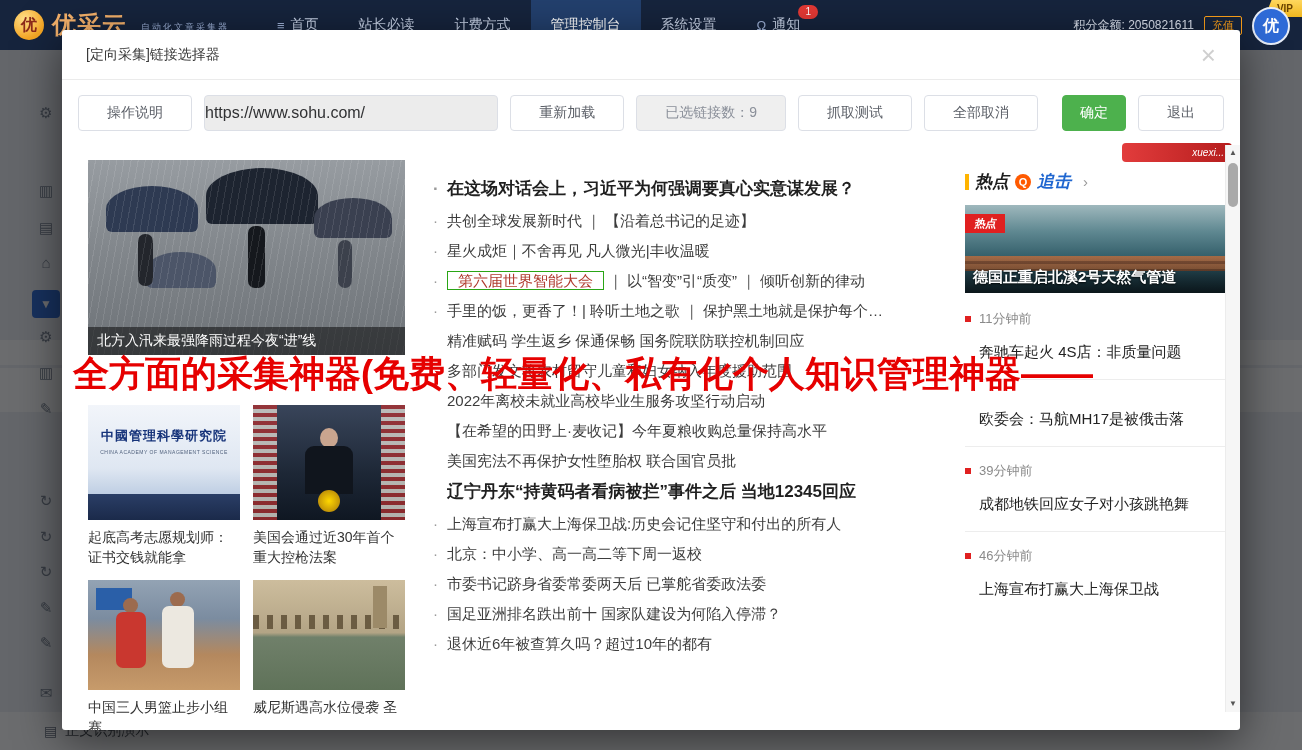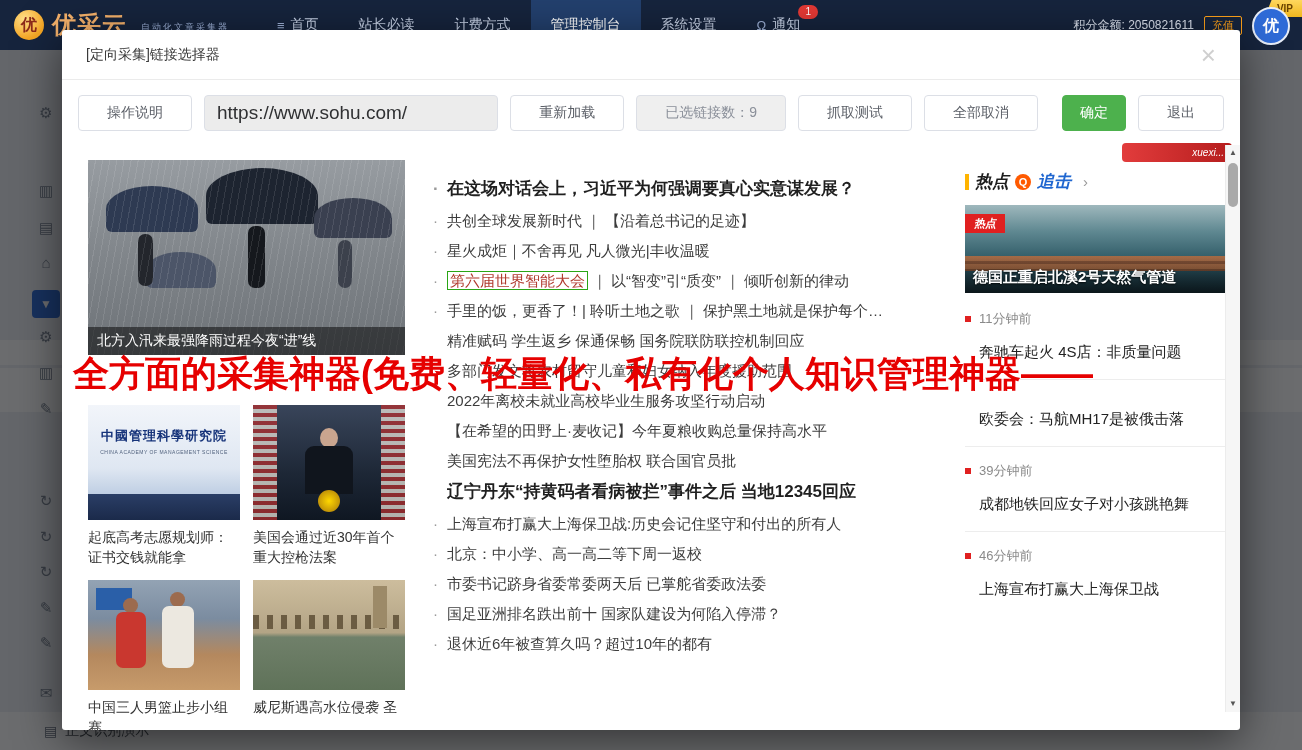--- a/index.html
+++ b/index.html
@@ -35,21 +35,21 @@
   
   .overlay{position:absolute;top:50px;left:0;right:0;bottom:0;background:rgba(8,10,14,0.60);z-index:2;}
   
   .modal{position:absolute;left:62px;top:30px;width:1178px;height:700px;background:#fff;border-radius:3px;box-shadow:0 10px 45px rgba(0,0,0,.55);z-index:3;overflow:hidden;}
   .modal-header{height:49px;border-bottom:1px solid #ebebeb;display:flex;align-items:center;padding:0 24px;font-size:14px;color:#3a3a3a;}
   .m-close{margin-left:auto;color:#cfcfcf;font-size:26px;line-height:1;cursor:pointer;}
   .toolbar{display:flex;align-items:center;gap:12px;padding:15px 16px;}
   .btn{height:36px;padding:0 28px;background:#fff;border:1px solid #dcdfe6;border-radius:4px;color:#5a5e66;font-size:14px;display:inline-flex;align-items:center;justify-content:center;cursor:pointer;white-space:nowrap;}
   .btn.disabled{background:#efefef;color:#8a8f99;}
   .btn.confirm{background:#4db14d;border-color:#4db14d;color:#fff;padding:0 17px;}
-  .url-input{width:326px;height:34px;background:#ececec;border:1px solid #dcdfe6;border-radius:4px;padding:0 12px;font-size:19px;color:#303133;font-family:"Liberation Sans","DejaVu Sans",sans-serif;}
+  .url-input{width:326px;height:34px;background:#ececec;border:1px solid #dcdfe6;border-radius:4px;padding:0 0;font-size:16px;color:#303133;font-family:"Liberation Sans","DejaVu Sans",sans-serif;}
   .spacer{flex:1;}
   
   .browser{position:absolute;left:23px;top:115px;width:1143px;height:567px;background:#fff;}
   .promo{position:absolute;left:1037px;top:-2px;width:110px;height:19px;background:linear-gradient(90deg,#e23c3c,#b51d1d);border-radius:4px;color:#fff;font-size:10px;font-style:italic;display:flex;align-items:center;justify-content:flex-end;padding-right:8px;box-sizing:border-box;}
   
   .col-left{position:absolute;left:3px;top:15px;width:317px;}
   .hero{position:relative;width:317px;height:195px;background:linear-gradient(180deg,#979ca1 0%,#82878c 45%,#6d7277 100%);overflow:hidden;cursor:pointer;}
   .hero::after{content:'';position:absolute;inset:0;background:repeating-linear-gradient(100deg,rgba(255,255,255,.10) 0 1px,transparent 1px 7px);}
   .um{position:absolute;border-radius:50% 50% 6px 6px;}
   .um1{left:18px;top:26px;width:92px;height:46px;background:#2e3a52;}
@@ -84,21 +84,21 @@
   .v-tower{position:absolute;right:18px;top:6px;width:14px;height:42px;background:#9c8a68;}
   .photo-cap{position:absolute;width:152px;font-size:14px;color:#333;line-height:1.45;cursor:pointer;}
   .cap1{left:0;top:367px;} .cap2{left:165px;top:367px;}
   .cap3{left:0;top:537px;} .cap4{left:165px;top:537px;}
   
   .col-mid{position:absolute;left:345px;top:34px;width:528px;}
   .news-item{position:relative;padding-left:17px;font-size:15px;color:#3c3c3c;line-height:17px;margin-bottom:13px;white-space:nowrap;cursor:pointer;}
   .news-item.b::before{content:'·';position:absolute;left:3px;top:0;color:#9a9a9a;}
   .news-item.bold{font-size:17px;font-weight:bold;color:#1f1f1f;line-height:20px;}
   .news-item.gap{margin-top:13px;}
-  .boxed{color:#b03a2e;border:1px solid #2aa515;padding:0 2px;}
+  .boxed{color:#b03a2e;border:1px solid #2aa515;padding:0 10px;}
   
   .col-right{position:absolute;left:880px;top:25px;width:263px;}
   .hot-head{display:flex;align-items:center;gap:6px;font-size:17px;font-style:italic;font-weight:bold;margin-bottom:12px;cursor:pointer;}
   .hot-bar{width:4px;height:16px;background:#ffb400;}
   .hot-t1{color:#1d1d1d;}
   .hot-logo{width:16px;height:16px;border-radius:50%;background:#ff5a00;color:#fff;font-size:11px;font-style:normal;display:flex;align-items:center;justify-content:center;}
   .hot-t2{color:#1f66d0;}
   .hot-arrow{color:#999;font-weight:normal;font-style:normal;margin-left:6px;font-size:15px;}
   .hot-feature{position:relative;width:263px;height:88px;background:linear-gradient(180deg,#9fb8bd 0%,#5f8891 30%,#2f5a66 62%,#1f3f4c 100%);overflow:hidden;cursor:pointer;}
   .hot-feature::before{content:'';position:absolute;bottom:22px;left:0;right:0;height:15px;background:repeating-linear-gradient(180deg,#b56b3f 0 5px,#8a4c2c 5px 8px);opacity:.85;}

